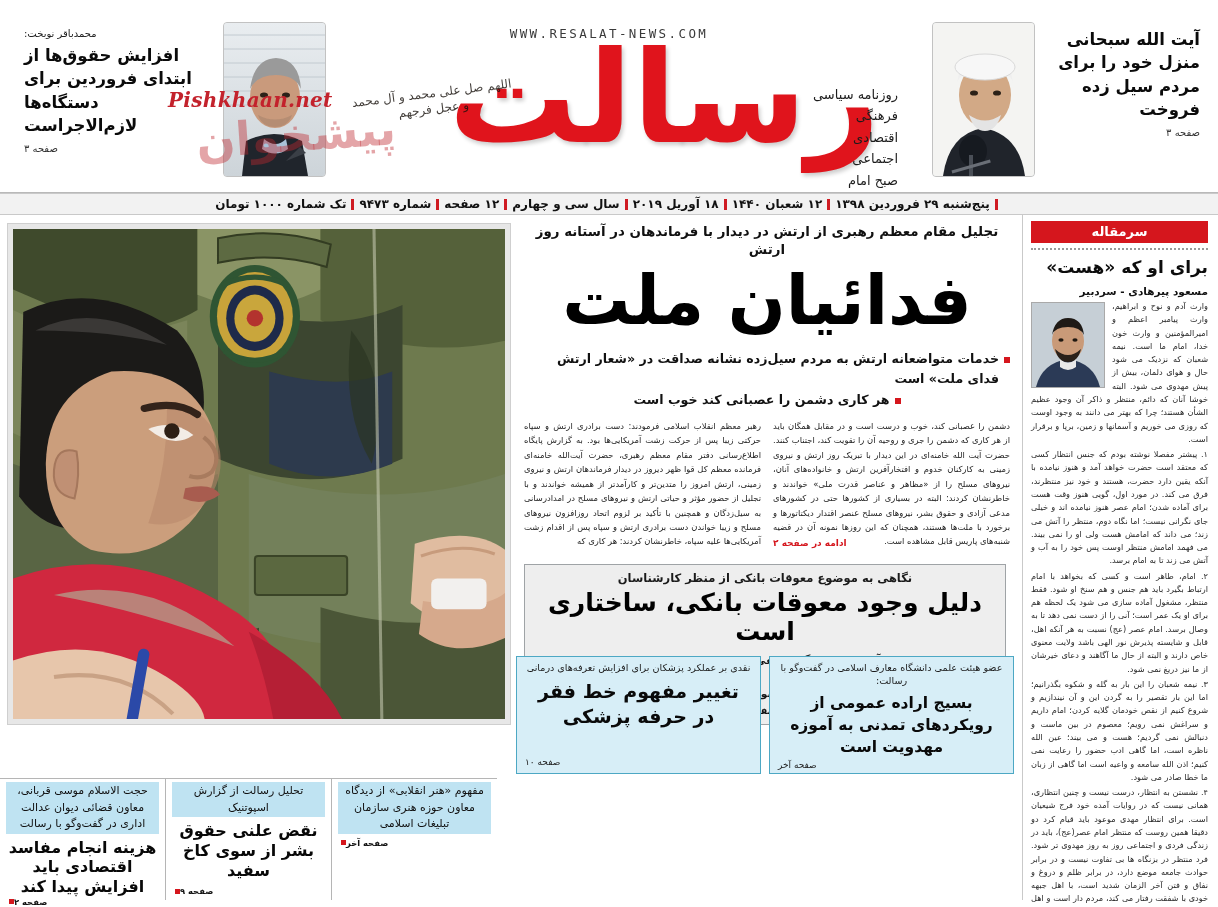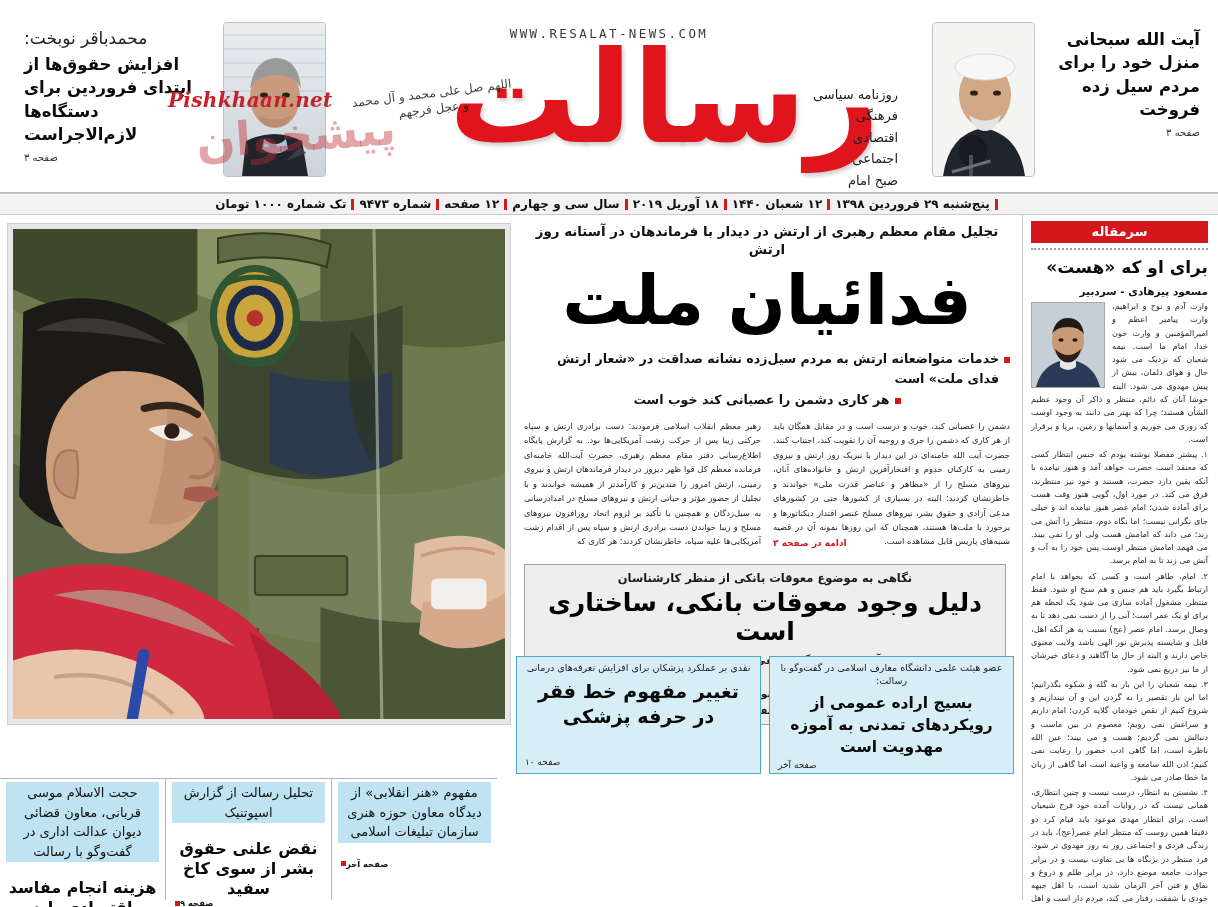--- a/index.html
+++ b/index.html
@@ -67,21 +67,21 @@
     position: relative;
   }
   .promo-text {
     flex: 1;
     padding: 6px 10px 0 10px;
     text-align: left;
     direction: rtl;
   }
   .promo-right .promo-text { text-align: right; padding-right: 4px; }
   .promo-kicker {
-    font-size: 17px;
+    font-size: 10px;
     color: #222;
     margin-bottom: 5px;
     font-weight: normal;
   }
   .promo-title {
     font-size: 16.5px;
     font-weight: bold;
     line-height: 1.42;
     color: #0b0b0b;
   }
@@ -434,26 +434,26 @@
     border-left: 1px solid #b5b5b5;
     box-sizing: border-box;
     padding: 3px 6px 4px 6px;
     display: flex;
     flex-direction: column;
     position: relative;
   }
   .bt:last-child { border-left: none; }
   .bt-kicker {
     background: #bfe3f2;
-    font-size: 13px;
+    font-size: 11px;
     color: #111;
     line-height: 1.5;
     text-align: center;
     padding: 1px 2px;
-    margin-bottom: 16px;
+    margin-bottom: 4px;
   }
   .bt-title {
     font-size: 16px;
     font-weight: bold;
     text-align: center;
     line-height: 1.24;
     color: #080808;
     flex: 1;
   }
   .bt-page {

